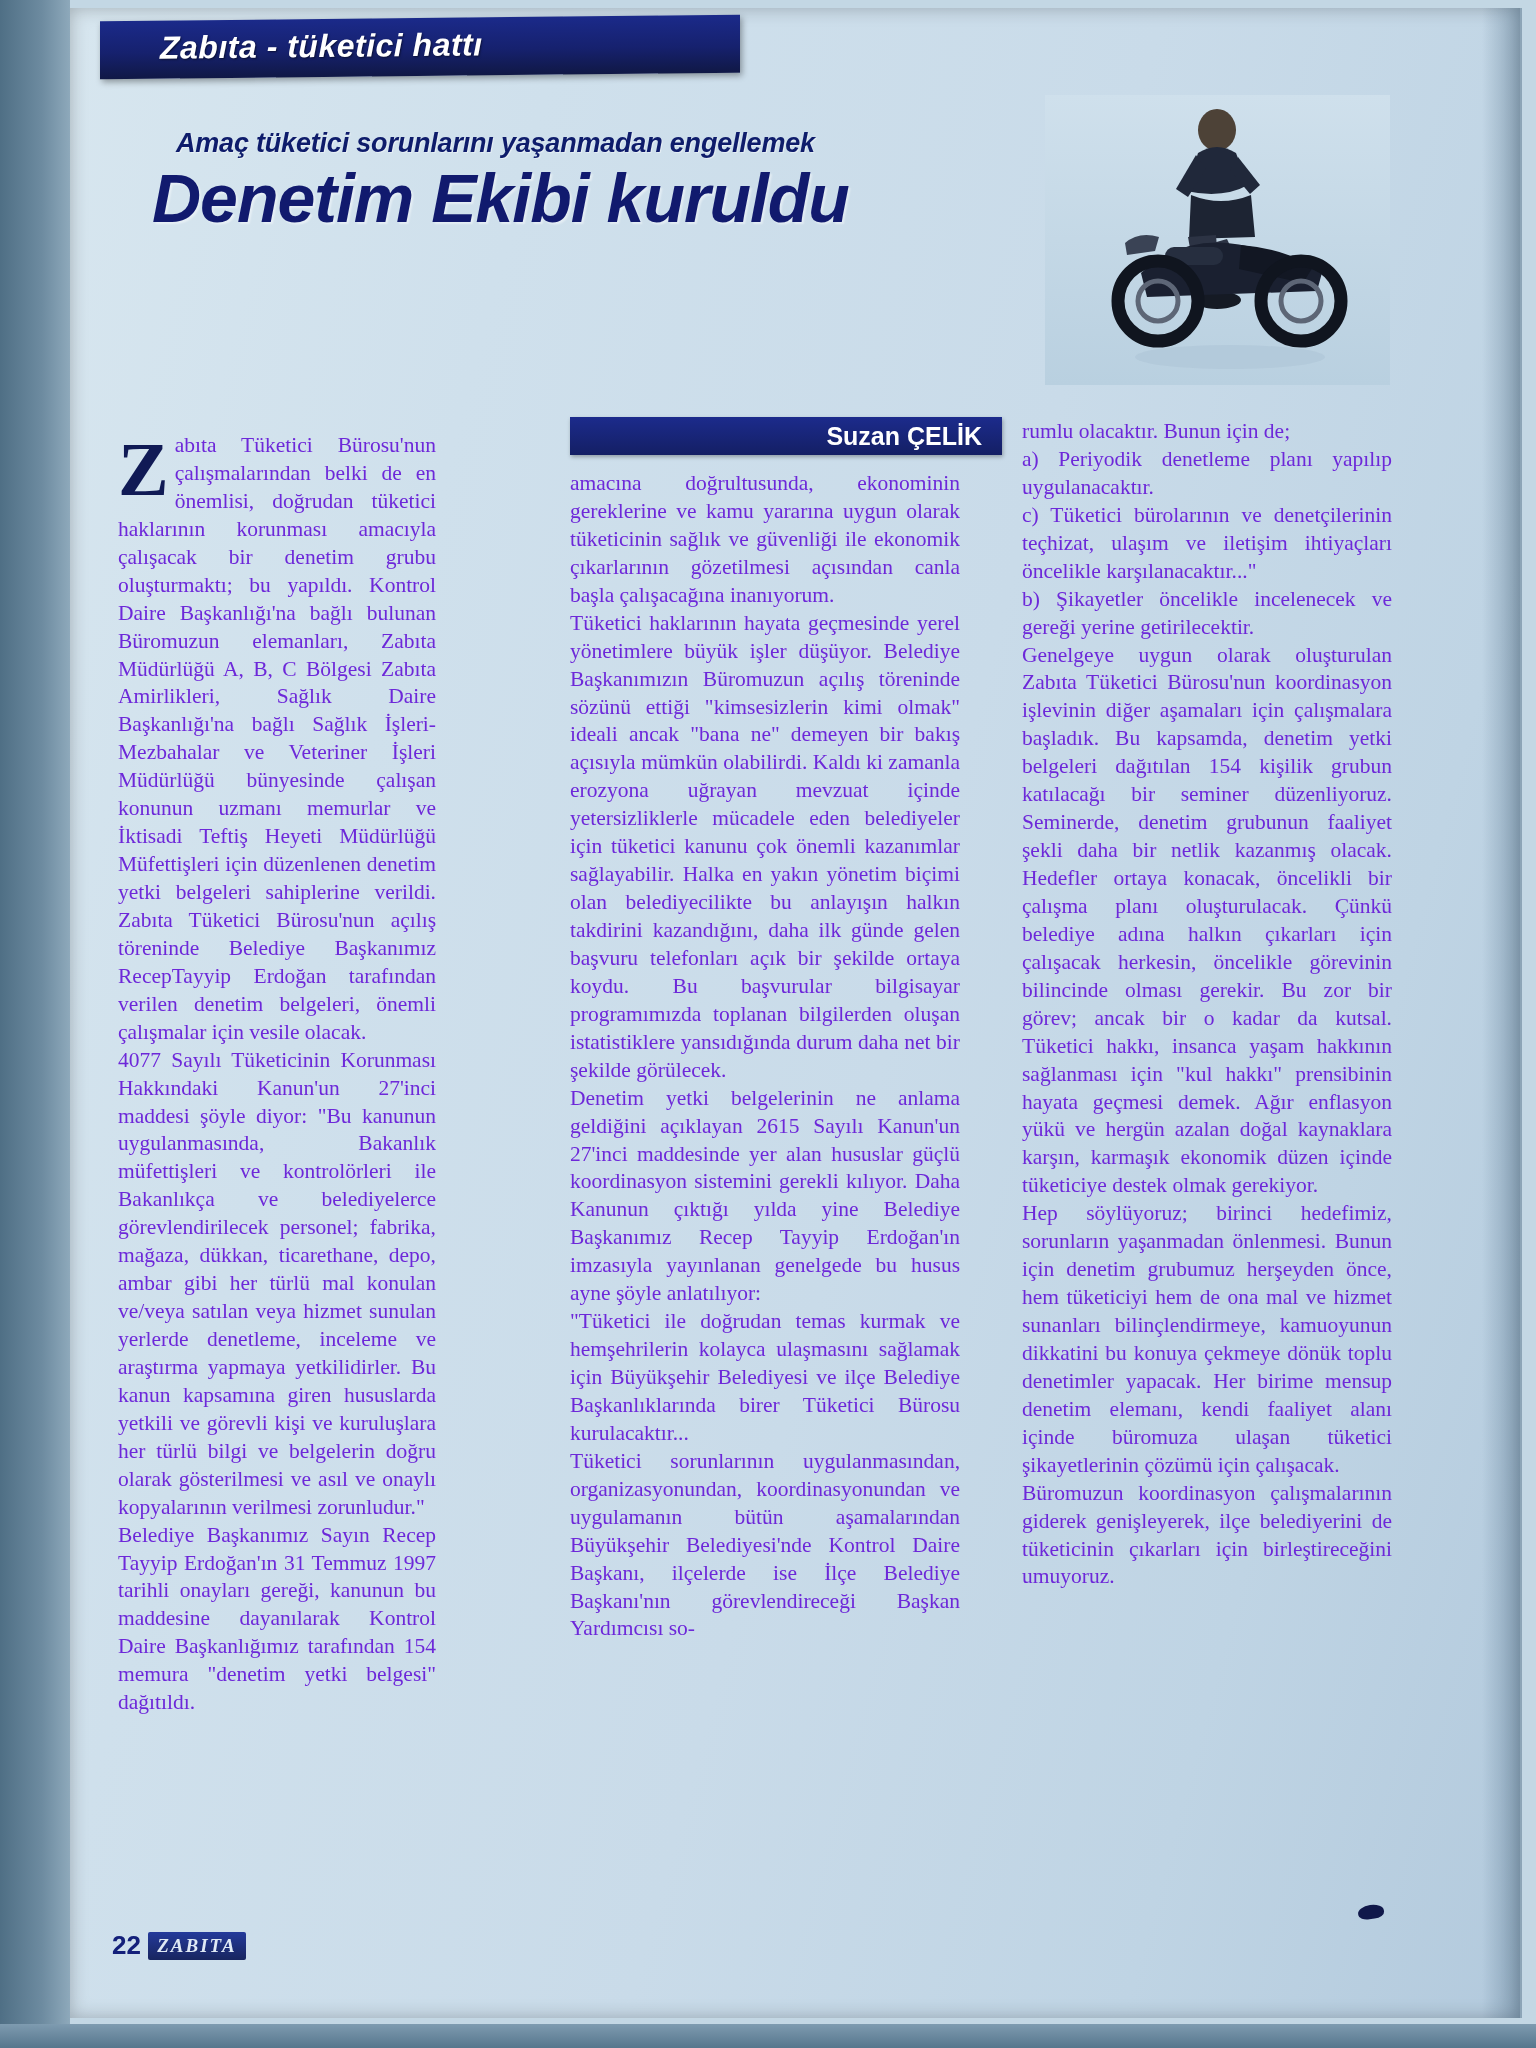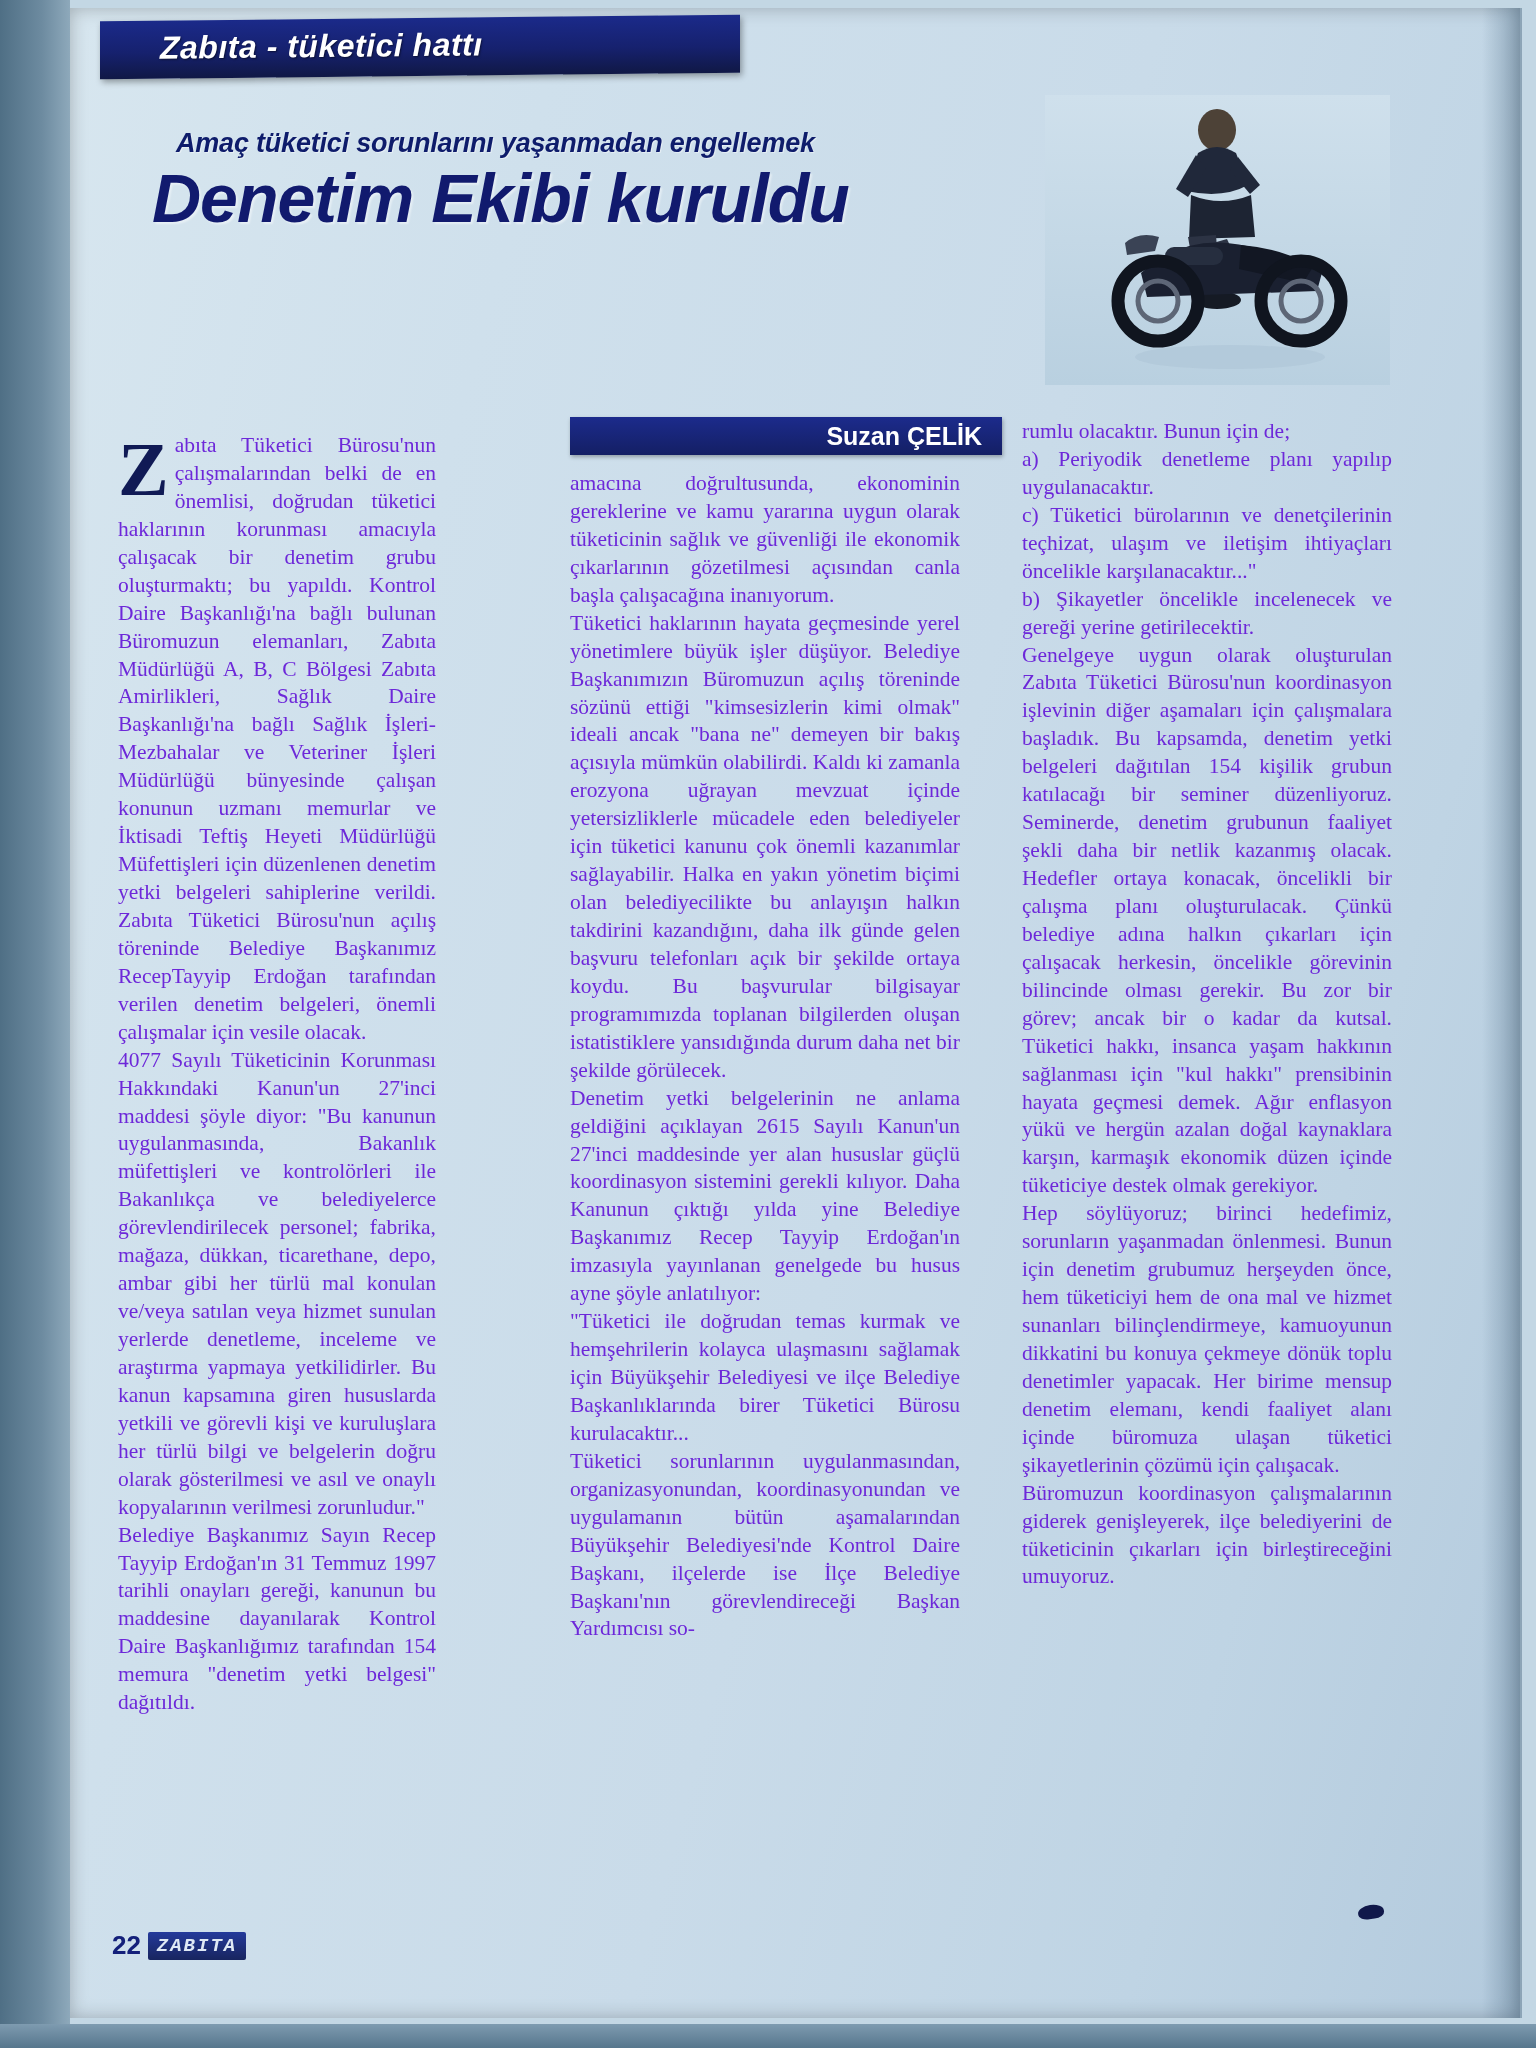--- a/index.html
+++ b/index.html
@@ -167,21 +167,21 @@
     top: 1932px;
     width: 98px;
     height: 28px;
     background: linear-gradient(180deg,#243a9b,#18255f);
     border-radius: 2px;
   }
   .logo span {
     display:block;
     line-height: 28px;
     text-align:center;
-    font-family: Liberation Mono, monospace;
+    font-family: Liberation Serif, serif;
     font-weight: bold;
     font-style: italic;
     font-size: 19px;
     letter-spacing: 2px;
     color: #dfe9f5;
   }
   .endmark {
     position: absolute;
     left: 1358px;
     top: 1905px;

